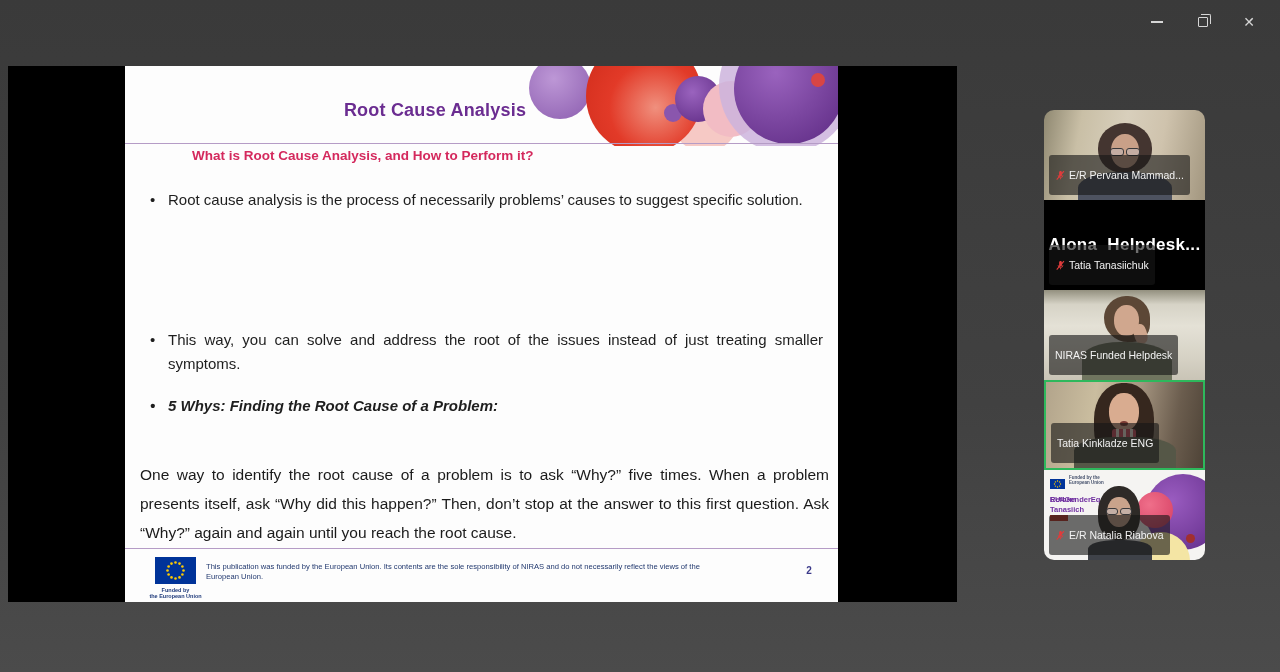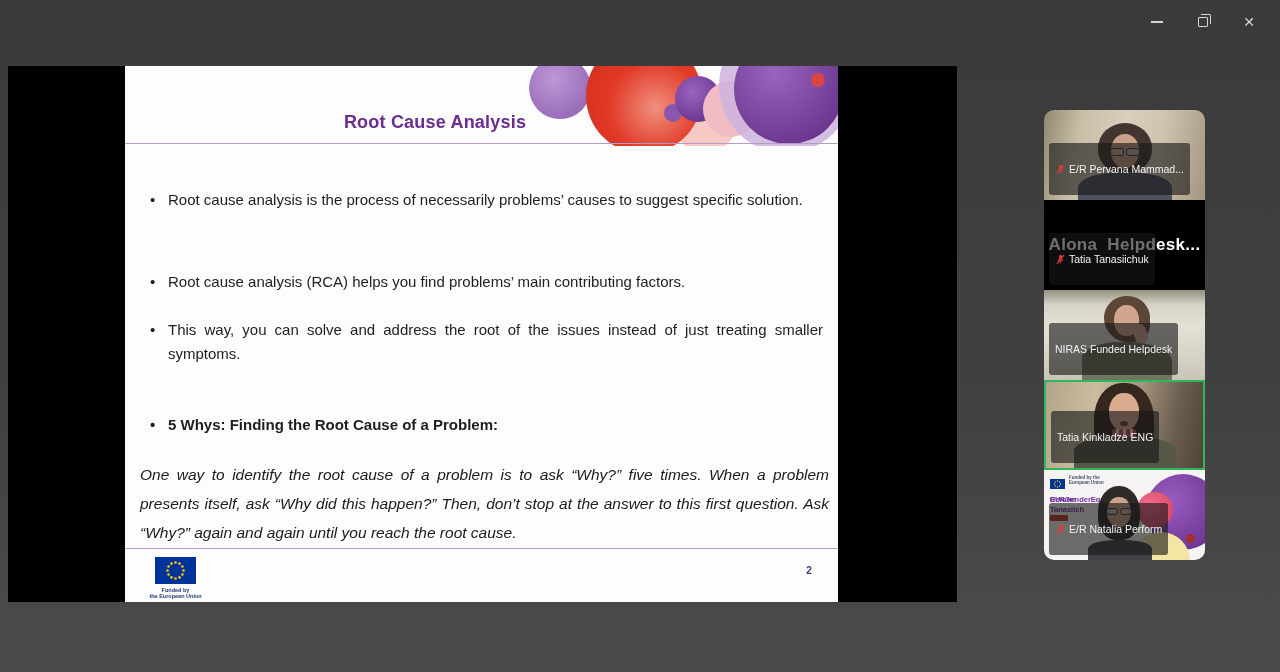--- a/index.html
+++ b/index.html
@@ -16,52 +16,52 @@
   .ico-min { width:12px; height:2px; background:#d6d6d6; }
   .ico-restore { position:relative; width:10px; height:10px; border:1.2px solid #d6d6d6; border-radius:1px; }
   .ico-restore::before { content:""; position:absolute; top:-4px; right:-4px; width:9px; height:9px;
     border-top:1.2px solid #d6d6d6; border-right:1.2px solid #d6d6d6; border-radius:0 2px 0 0; }
   .ico-close { font-size:14px; line-height:1; }
 
   
   .stage { position:absolute; left:8px; top:66px; width:949px; height:536px; background:#000; }
   .slide { position:absolute; left:117px; top:0; width:713px; height:536px; background:#fdfdfd; overflow:hidden; color:#222; }
 
-  .slide-title { position:absolute; top:46px; left:0; width:620px; text-align:center;
+  .slide-title { position:absolute; top:34px; left:0; width:620px; text-align:center;
     font-size:18px; font-weight:bold; color:#6b2d91; letter-spacing:.2px; }
   .deco { position:absolute; top:0; right:0; }
 
   .divider { position:absolute; left:0; width:713px; height:1px; background:#b59cc6; }
 
   .subtitle { position:absolute; top:82px; left:67px; font-size:13.5px; font-weight:bold; color:#d4295d; }
 
   .bullet { position:absolute; left:23px; width:675px; padding-left:20px;
     font-size:15px; line-height:24px; text-align:justify; color:#1e1e1e; }
   .bullet::before { content:"\2022"; position:absolute; left:2px; top:0; }
   .bullet.b4 { font-weight:600; text-align:left; }
 
-  .quote { position:absolute; left:15px; top:394px; width:689px; font-size:15.5px; font-style:italic;
+  .quote { position:absolute; left:15px; top:394px; width:689px; font-size:15.5px; 
     line-height:29px; text-align:justify; color:#1b1b1b; }
 
   .euflag { position:absolute; left:30px; top:491px; width:41px; height:27px; background:#003399; }
   .flagcap { position:absolute; left:14px; top:521px; width:73px; text-align:center;
     font-size:5.5px; line-height:6px; color:#1f3a7a; font-weight:bold; }
   .disclaimer { position:absolute; left:81px; top:496px; width:524px; font-size:7.6px;
     line-height:10px; color:#21386e; }
   .pagenum { position:absolute; left:668px; top:499px; width:32px; text-align:center;
     font-size:10px; font-weight:bold; color:#3c3a8a; }
 
   
   .panel { position:absolute; left:1044px; top:110px; width:161px; border-radius:10px; overflow:hidden; }
   .tile { position:relative; width:161px; height:90px; overflow:hidden; background:#111; }
   .tile .art { position:absolute; inset:0; }
   .tile .art div { position:absolute; }
 
   .plabel { position:absolute; left:5px; bottom:5px; display:flex; align-items:center; gap:3px;
-    background:rgba(22,22,22,.62); color:#f2f2f2; font-size:10.5px; padding:20px 6px;
+    background:rgba(22,22,22,.62); color:#f2f2f2; font-size:10.5px; padding:14px 6px;
     border-radius:3px; white-space:nowrap; max-width:150px; overflow:hidden; z-index:5; }
   .plabel svg { flex:0 0 auto; }
 
   .bigname { position:absolute; inset:0; display:flex; align-items:center; justify-content:center;
     color:#fff; font-size:17px; font-weight:bold; white-space:pre; letter-spacing:.3px; }
 
   .glasses { display:flex; gap:2px; }
   .glasses i { flex:1; height:8px; border:1.5px solid #39393b; border-radius:3px; background:rgba(185,198,214,.35); }
 
   
@@ -152,25 +152,25 @@
         <circle cx="548" cy="47" r="9" fill="#8a56ad"></circle>
         <circle cx="573" cy="33" r="23" fill="url(#gPur)"></circle>
         <circle cx="606" cy="43" r="28" fill="#f2bcc4"></circle>
         <circle cx="661" cy="20" r="67" fill="#cdb4dd" opacity="0.85"></circle>
         <circle cx="664" cy="23" r="55" fill="url(#gPur)"></circle>
         <circle cx="693" cy="14" r="7" fill="#d84545"></circle>
       </svg>
 
       <div class="slide-title">Root Cause Analysis</div>
       <div class="divider" style="top:77px;"></div>
+      <div class="subtitle">What is Root Cause Analysis, and  How to Perform it?</div>
 
       <div class="bullet" style="top:122px;">Root cause analysis is the process of necessarily problems’ causes to suggest specific solution.</div>
-      <div class="bullet" style="top:204px;">Root cause analysis (RCA) helps you find problems’ main contributing factors.</div>
-      <div class="bullet" style="top:252px;">This way, you can solve and address the root of the issues instead of just treating smaller symptoms.</div>
-      <div class="bullet b4" style="top:347px;">5 Whys: Finding the Root Cause of a Problem:</div>
+      <div class="bullet" style="top:262px;">This way, you can solve and address the root of the issues instead of just treating smaller symptoms.</div>
+      <div class="bullet b4" style="top:328px;font-style:italic;">5 Whys: Finding the Root Cause of a Problem:</div>
 
       <div class="quote">One way to identify the root cause of a problem is to ask “Why?” five times. When a problem presents itself, ask “Why did this happen?” Then, don’t stop at the answer to this first question. Ask “Why?” again and again until you reach the root cause.</div>
 
       <div class="divider" style="top:482px;"></div>
 
       <div class="euflag">
         <svg width="41" height="27" viewBox="0 0 41 27">
           <circle cx="28.5" cy="13.5" r="1.3" fill="#ffcc00"></circle>
             <circle cx="27.4" cy="9.5" r="1.3" fill="#ffcc00"></circle>
           <circle cx="24.5" cy="6.6" r="1.3" fill="#ffcc00"></circle>
@@ -182,20 +182,21 @@
           <circle cx="16.5" cy="20.4" r="1.3" fill="#ffcc00"></circle>
             <circle cx="20.5" cy="21.5" r="1.3" fill="#ffcc00"></circle>
           <circle cx="24.5" cy="20.4" r="1.3" fill="#ffcc00"></circle>
             <circle cx="27.4" cy="17.5" r="1.3" fill="#ffcc00"></circle>
         </svg>
       </div>
       <div class="flagcap">
         <div>Funded by</div>
         <div>the European Union</div>
       </div>
+      <div class="disclaimer">This publication was funded by the European Union. Its contents are the sole responsibility of NIRAS and do not necessarily reflect the views of the European Union.</div>
       <div class="pagenum">2</div>
     </div>
   </div>
 
   <div class="panel">
 
     <div class="tile t1">
       <div class="art">
         <div class="hair"></div>
         <div class="face"></div>
@@ -287,18 +288,18 @@
           </div>
         <div class="body"></div>
       </div>
       <div class="plabel">
         <svg width="11" height="11" viewBox="0 0 16 16">
           <path d="M8 1.5c-1.2 0-2 .9-2 2v4c0 1.1.8 2 2 2s2-.9 2-2v-4c0-1.1-.8-2-2-2z" fill="#e03c3c"></path>
           <path d="M4.5 7.5a3.5 3.5 0 0 0 7 0" stroke="#e03c3c" fill="none" stroke-width="1.2"></path>
           <line x1="8" y1="11" x2="8" y2="13.5" stroke="#e03c3c" stroke-width="1.2"></line>
           <line x1="2.5" y1="14" x2="13" y2="1.5" stroke="#e03c3c" stroke-width="1.6"></line>
         </svg>
-        <span>E/R Natalia Perform</span>
+        <span>E/R Natalia Riabova</span>
       </div>
     </div>
 
   </div>
 </div>
 
 </body></html>

